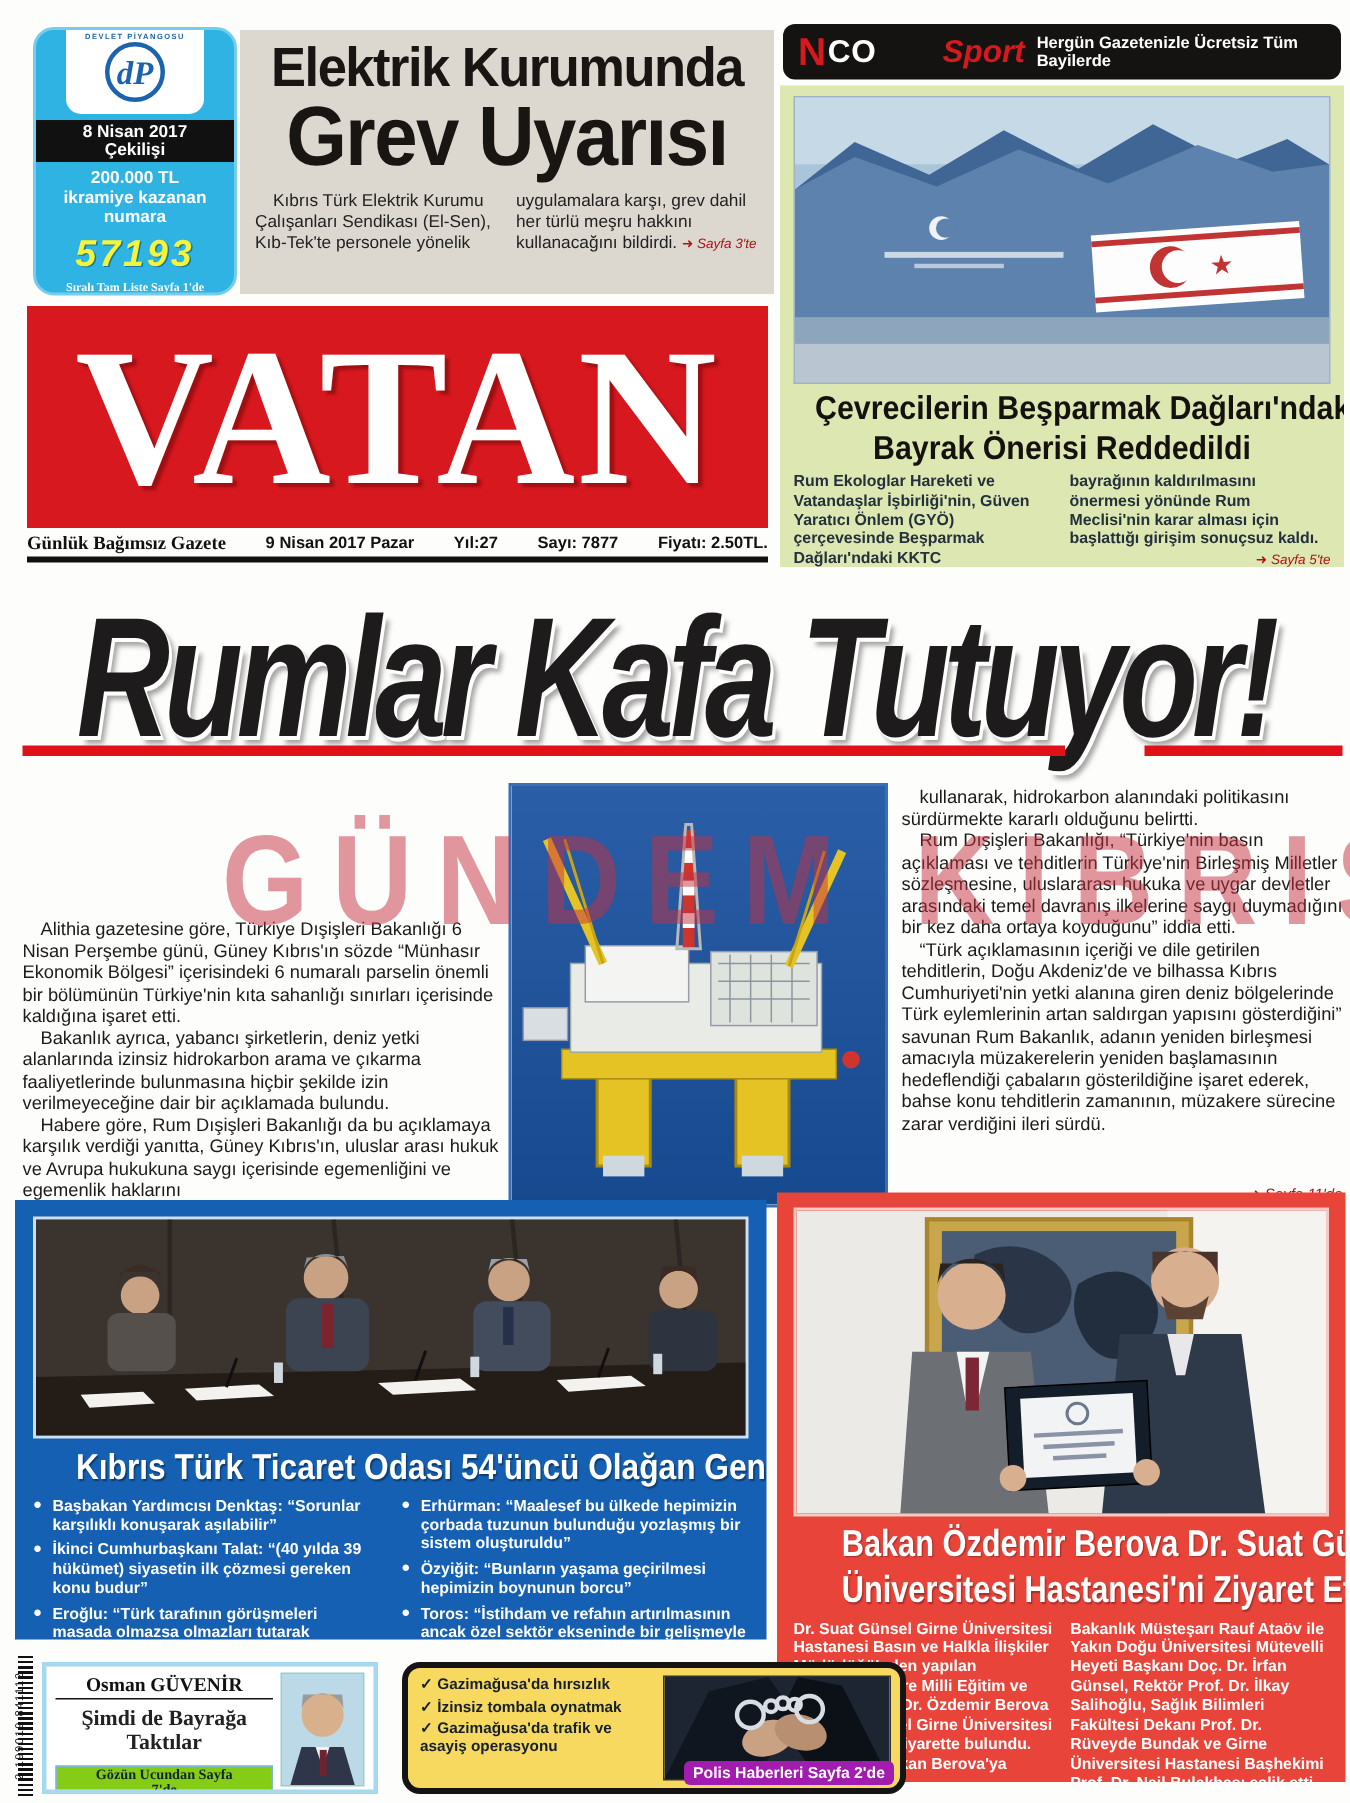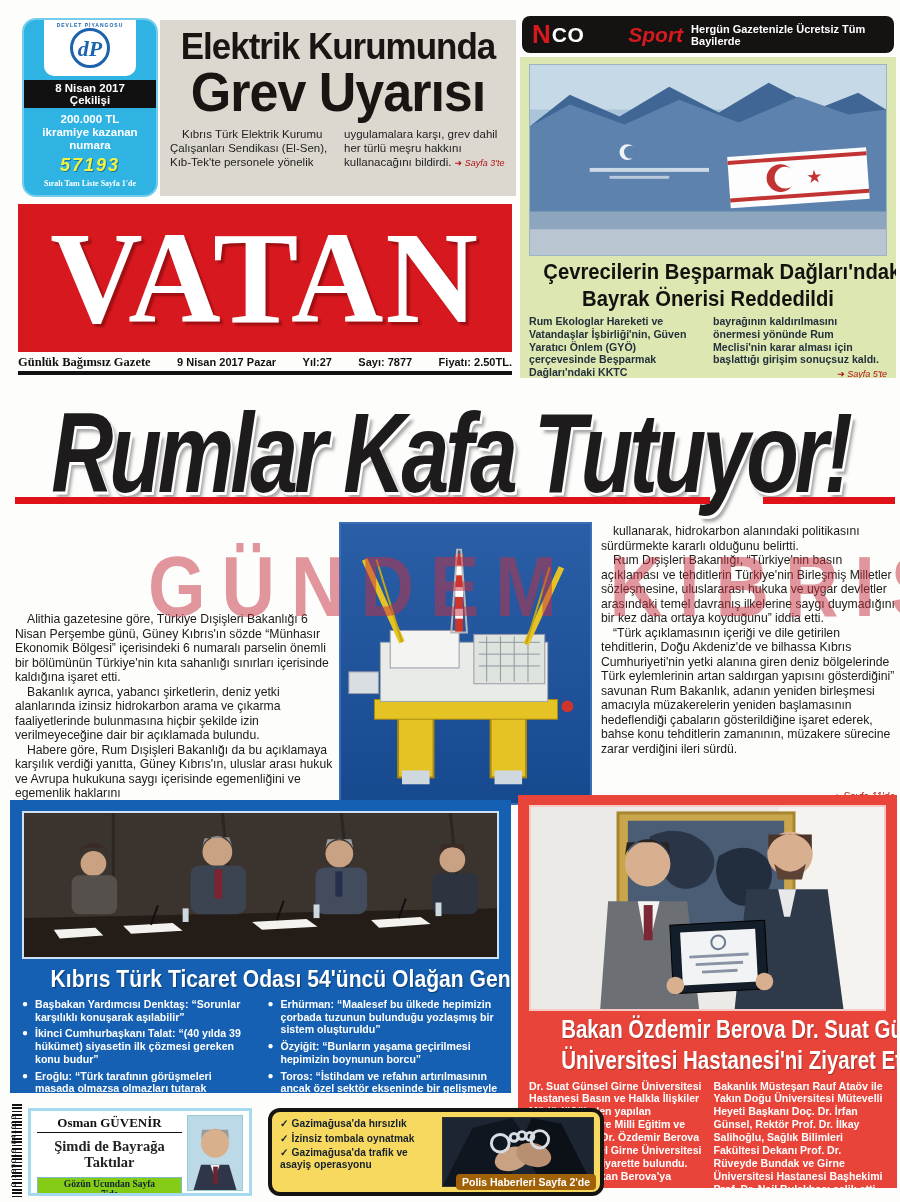--- a/index.html
+++ b/index.html
@@ -8,21 +8,21 @@
 
   
   .lottery { position:absolute; left:22px; top:18px; width:136px; height:179px;
     background:#2fb3e2; border-radius:14px; text-align:center; overflow:hidden; border:2px solid #74cdec; }
   .lottery .logo-tab { margin:0 auto; width:92px; height:56px; background:#fff; border-radius:0 0 10px 10px; position:relative; }
   .lottery .brand { font-size:5px; font-weight:bold; color:#1c63ad; padding-top:2px; letter-spacing:1px; }
   .dp-circle { width:40px; height:40px; margin:0 auto; border:3px solid #1c63ad; border-radius:50%;
     color:#1c63ad; font-weight:bold; font-size:22px; font-style:italic; line-height:36px; font-family:"Liberation Serif", serif; }
   .lottery .draw { background:#111; color:#fff; font-weight:bold; font-size:11.5px; padding:2px 12px; margin-top:4px; }
   .lottery .prize { color:#fff; font-weight:bold; font-size:11.5px; line-height:1.15; margin-top:5px; white-space:pre-line; }
-  .lottery .number { color:#f4f43c; font-weight:bold; font-style:italic; font-size:18px; letter-spacing:2px; margin-top:2px;
+  .lottery .number { color:#f4f43c; font-weight:bold; font-style:italic; font-size:25px; letter-spacing:2px; margin-top:2px;
     text-shadow:1px 1px 0 #1578a5; }
   .lottery .foot { color:#fff; font-size:8px; font-weight:bold; margin-top:3px; font-family:"Liberation Serif", serif; }
 
   
   .strike { position:absolute; left:160px; top:20px; width:356px; height:176px; background:#dcd8d0; padding:6px 10px; overflow:hidden; }
   .strike .kicker { text-align:center; font-weight:bold; font-size:35px; color:#191513; letter-spacing:-1px; transform:scaleY(1.05); }
   .strike .head { text-align:center; font-weight:bold; font-size:52px; color:#191513; letter-spacing:-1px; line-height:0.95; transform:scaleY(1.08); transform-origin:top center; }
   .strike .cols { display:flex; gap:12px; margin-top:12px; }
   .strike .col { width:50%; font-size:11.5px; line-height:1.22; color:#222; }
   .strike .col:first-child { text-indent:12px; }
@@ -125,21 +125,21 @@
   .badge { width:64px; background:#161412; border-radius:0 10px 10px 0; text-align:center; padding-top:4px; flex:none; }
   .badge .lbl { color:#f4d24a; font-weight:bold; font-size:11px; letter-spacing:3px; }
   .badge .emblem { width:40px; height:40px; margin:4px auto 0; border:3px solid #caa53a; border-radius:50%;
     background:radial-gradient(circle at 50% 50%, #f1e3a0 0 30%, #8c6d1f 31% 100%); position:relative; }
   .badge .emblem::after { content:"✶"; position:absolute; left:0; right:0; top:8px; color:#7c1f1f; font-size:16px; }
   .polis .list { padding:6px 4px 0 8px; flex:1; }
   .polis .item { font-size:10.2px; font-weight:bold; color:#16202c; line-height:1.15; margin-bottom:3px; }
   .polis .item .chk { color:#16202c; margin-right:3px; }
   .cuff-wrap { position:relative; width:152px; flex:none; margin:5px 6px 5px 0; }
   .cuff-photo { width:152px; height:70px; display:block; border:1px solid #333; }
-  .polis-ref { position:absolute; right:-2px; bottom:-3px; background:#a16207; color:#fff; font-weight:bold;
+  .polis-ref { position:absolute; right:-2px; bottom:-3px; background:#a21caf; color:#fff; font-weight:bold;
     font-size:10.5px; padding:2px 6px; border-radius:4px; white-space:nowrap; }
 </style>
 </head>
 <body>
 
 <div class="page">
 
   <div class="lottery">
     <div class="logo-tab">
       <div class="brand">DEVLET PİYANGOSU</div>

